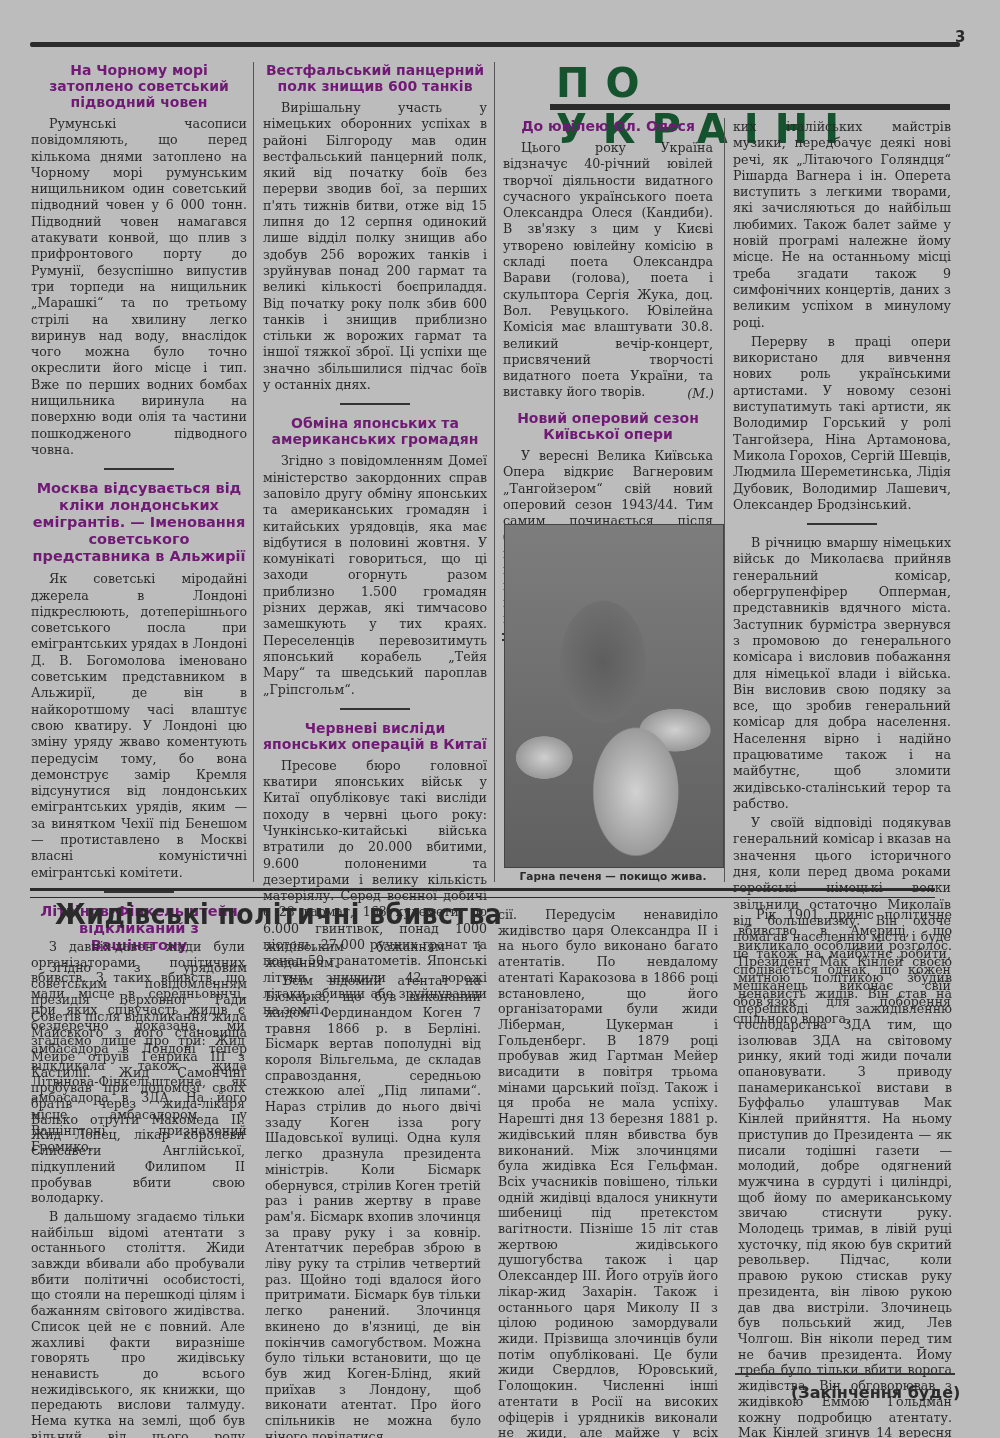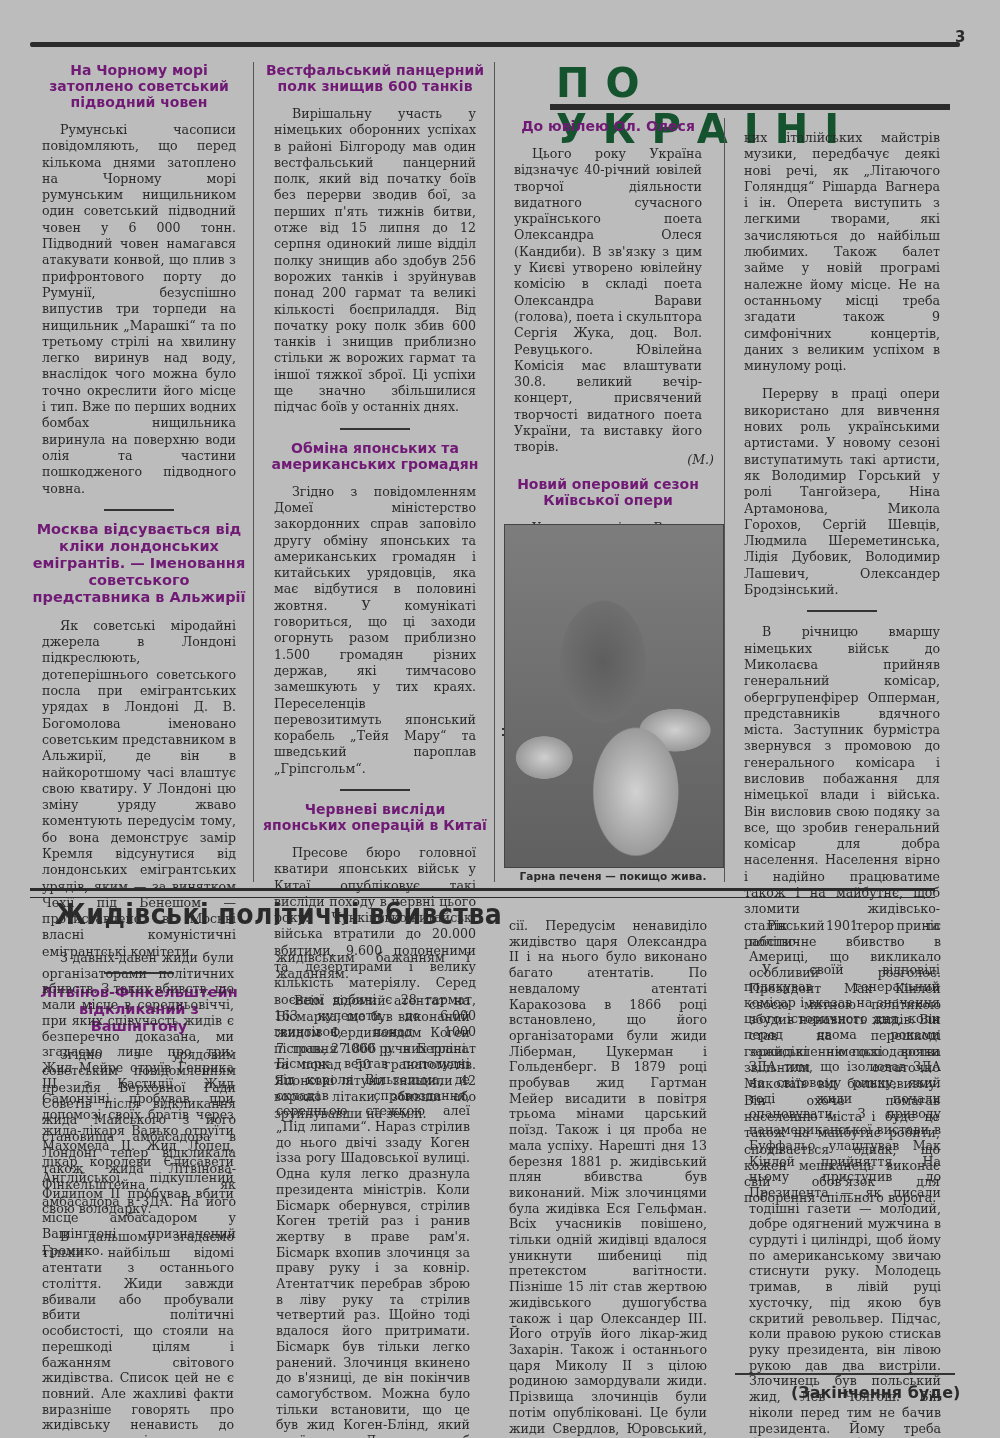--- a/index.html
+++ b/index.html
@@ -7,21 +7,21 @@
     width: 1000px; height: 1438px; overflow: hidden;
     background: #b9b9b9;
     font-family: "DejaVu Serif", serif;
     color: #2a2a2a;
     position: relative;
   }
   .page { position: absolute; left: 0; top: 0; width: 1000px; height: 1438px; background: #bcbcbc; }
   .top-rule { position: absolute; left: 30px; top: 42px; width: 930px; height: 5px; background: #2b2b2b; border-radius: 2px; }
   .page-num { position: absolute; left: 955px; top: 28px; font-size: 15px; font-weight: bold; font-family: "DejaVu Sans", sans-serif; }
   .col { position: absolute; font-size: 12.6px; line-height: 16.3px; text-align: justify; }
-  .col p { margin: 12px; text-indent: 18px; }
+  .col p { margin: 1px; text-indent: 18px; }
   .col p + p { margin-top: 3px; }
   .head { font-family: "DejaVu Sans", sans-serif; font-weight: bold; text-align: center; font-size: 14px; line-height: 16px; margin: 0 0 6px 0; color: #701a75; }
   .head.left { text-align: center; }
   .sep { width: 70px; height: 2px; background: #333; margin: 10px auto 10px auto; }
   .dbl { height: 4px; border-top: 2px solid #333; border-bottom: 2px solid #333; margin: 6px 0; }
   .ukraine-title { position: absolute; left: 556px; top: 60px; width: 350px; font-family: "DejaVu Sans", sans-serif; font-weight: bold; font-size: 40px; letter-spacing: 16px; color: #14532d; }
   .ukraine-rule { position: absolute; left: 550px; top: 104px; width: 400px; height: 6px; background: #2b2b2b; }
   .photo { position: absolute; left: 504px; top: 524px; width: 218px; height: 342px; background:
       radial-gradient(ellipse 60px 90px at 60% 78%, #d2d2d2 0%, #9b9b9b 70%, transparent 72%),
       radial-gradient(ellipse 50px 30px at 78% 60%, #d0d0d0 0%, #999 70%, transparent 72%),

